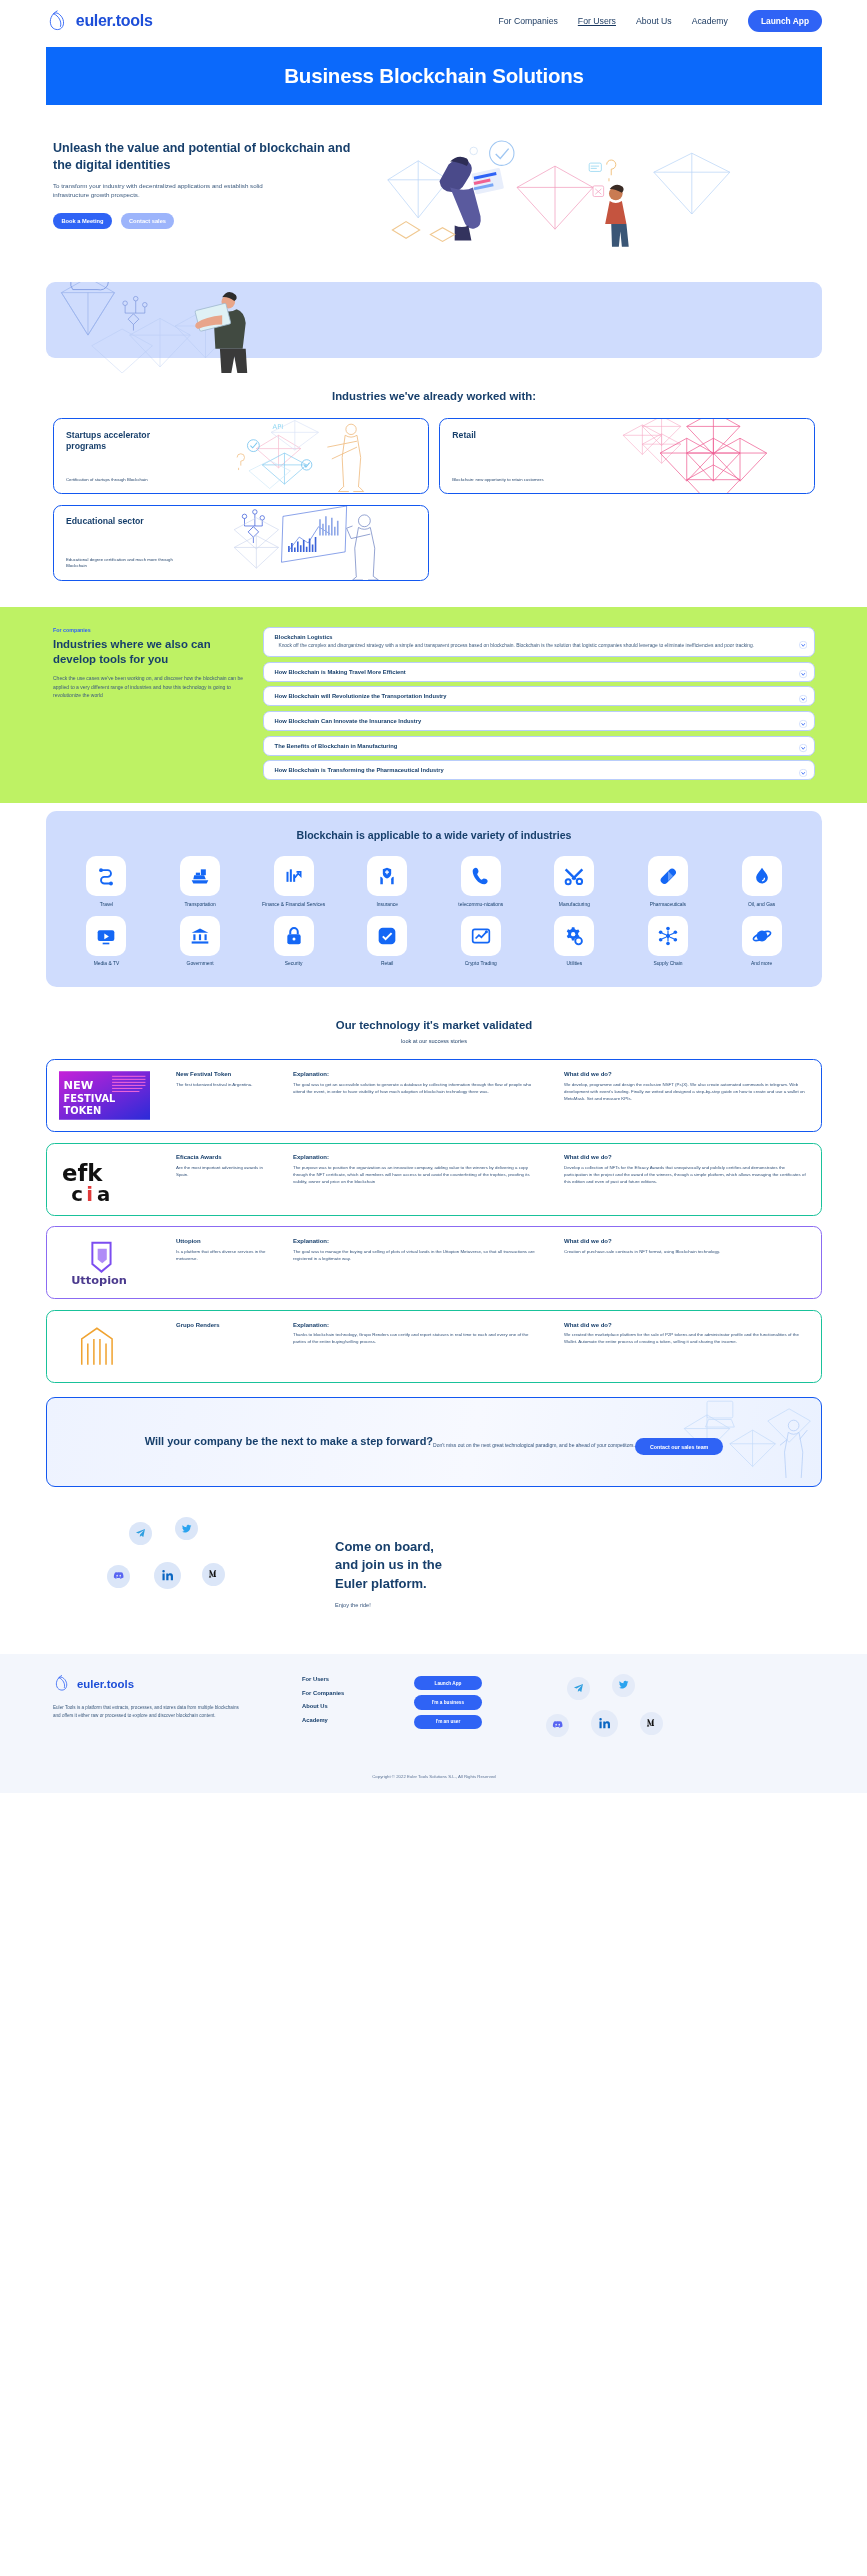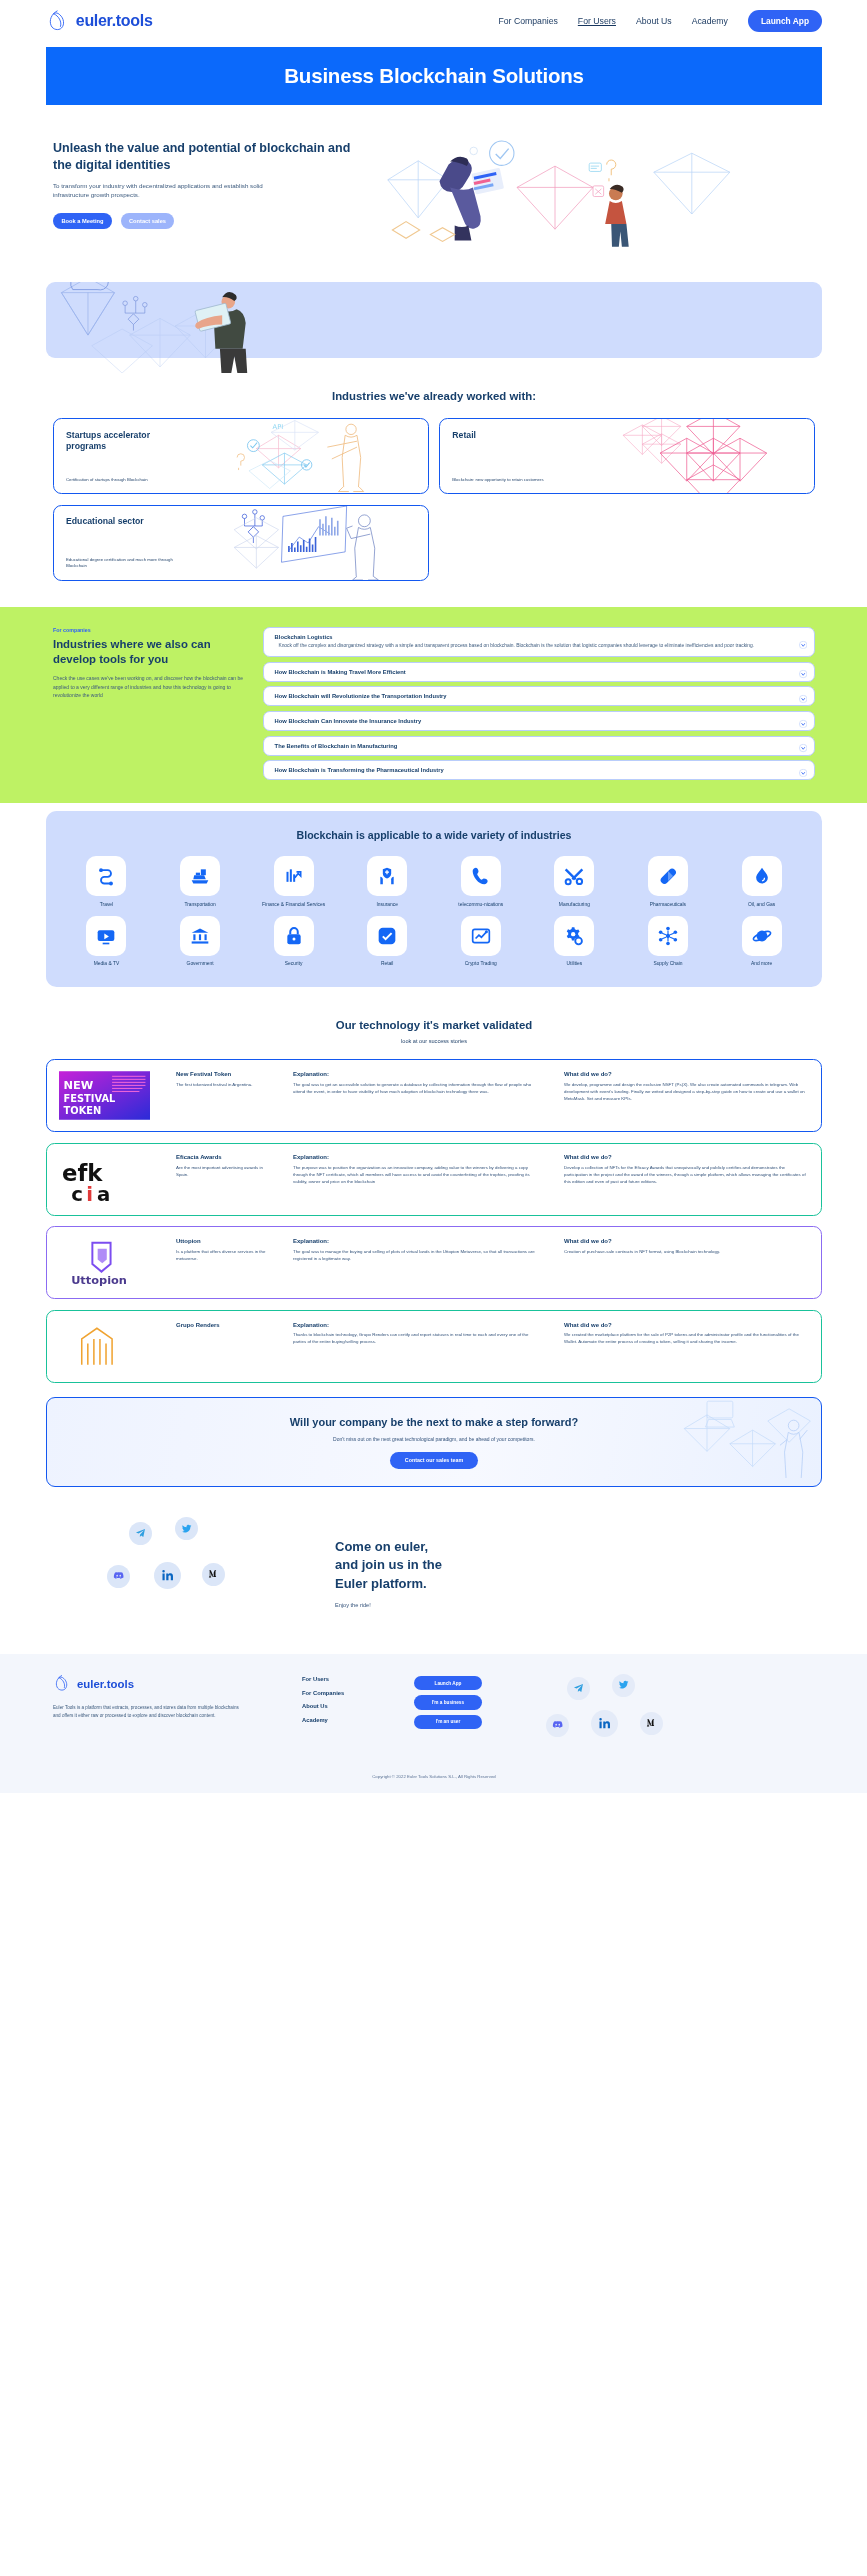--- a/index.html
+++ b/index.html
@@ -81,21 +81,21 @@
   .case { border:1.3px solid; border-radius:8.4px; display:flex; padding:10.6px 12px; gap:26px; margin-bottom:10.6px; background:#fff; min-height:73px;}
   .case .thumb { width:91px; flex:0 0 91px; display:flex; align-items:center; justify-content:center;}
   .case .col1 { width:91px; flex:0 0 91px; }
   .case .col { flex:1; }
   .case h5 { font-size:6px; font-weight:700; color:#173f6b; margin-bottom:3.8px; }
   .case p { font-size:4.4px; line-height:1.62; color:#33527a; }
 
   
   .cta { margin:13.7px 46px 0 46px; border:1.2px solid #1358f0; border-radius:9px;
     background:linear-gradient(100deg,#eef3ff 0%,#f7f9ff 55%,#eaf1ff 100%);
-    height:90px; position:relative; display:flex; flex-direction:column;
+    height:90px; position:relative; display:flex; 
     align-items:center; justify-content:center; overflow:hidden;}
   .cta h3 { font-size:11px; line-height:1.35; font-weight:700; color:#173f6b; text-align:center; z-index:3;}
   .cta p { font-size:5px; color:#33527a; margin-top:6.8px; z-index:3;}
   .cta .btn { margin-top:10px; background:#2f63f5; color:#fff; font-size:5.3px; font-weight:600;
     padding:5.3px 15px; border-radius:10px; border:none; cursor:pointer; z-index:3;}
 
   
   .board { display:flex; align-items:center; padding:29px 61px 24px 61px; gap:23px;}
   .board-art { width:251px; height:114px; position:relative; }
   .board-txt h3 { font-size:13px; line-height:1.42; font-weight:700; color:#173f6b;}
@@ -736,21 +736,21 @@
           </svg>
       </div>
       <div class="soc" style="left:141px;top:47px;background:#dbe6f8">
         <svg viewBox="0 0 24 24" fill="#111">
             <path d="M3 5h3l4 9l4-9h3v1l-1.2.9v10.2L17 18v1h-6v-1l1.2-.9V8.6L9.3 19h-.6L5 8.8v8l1.6 2.2v1H2v-1l1.6-2.2V6.7L3 6z"></path>
           </svg>
       </div>
     </div>
     <div class="board-txt">
       <h3>
-        <span>Come on euler,</span><br>
+        <span>Come on board,</span><br>
         <span>and join us in the</span><br>
         <span class="str">Euler platform.</span>
       </h3>
       <p>Enjoy the ride!</p>
     </div>
   </div>
 
   <div class="footer">
     <div class="f-brand">
       <div class="f-logo">

